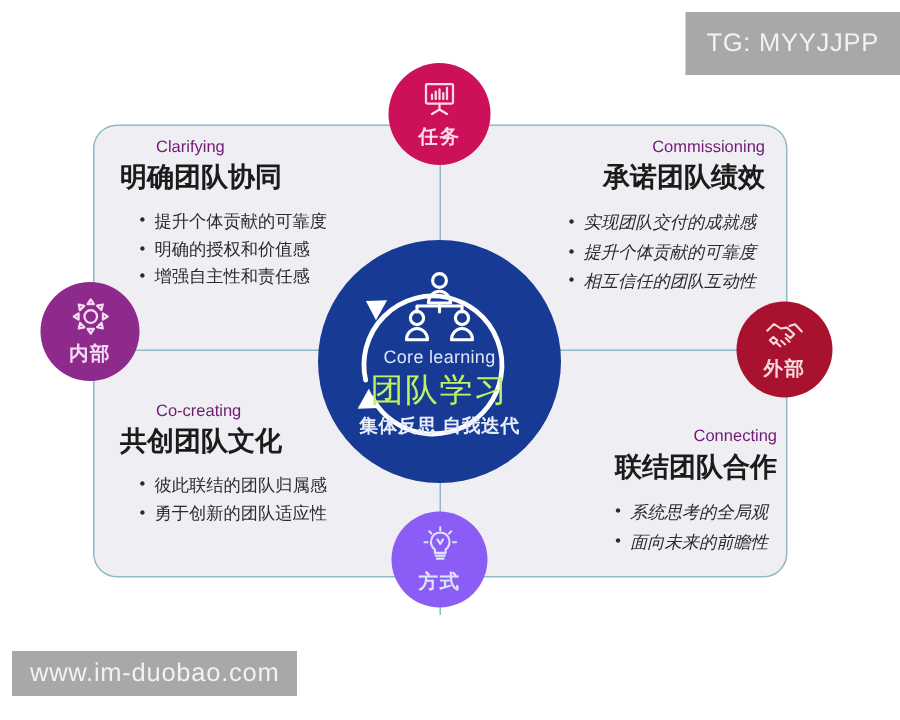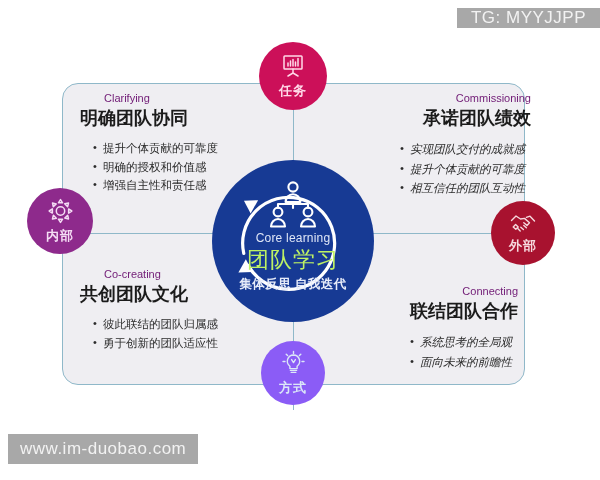--- a/index.html
+++ b/index.html
@@ -30,21 +30,21 @@
     font-family: "Liberation Sans", "DejaVu Sans", sans-serif;
     letter-spacing: 0.5px;
     display: flex;
     align-items: center;
     justify-content: center;
     white-space: nowrap;
   }
   #wm-top {
     right: 0;
     top: 8px;
-    height: 20px;
+    height: 42px;
     padding: 0 14px;
     font-size: 17px;
   }
   #wm-bottom {
     left: 8px;
     bottom: 16px;
     height: 30px;
     padding: 0 12px;
     font-size: 17px;
   }
@@ -131,21 +131,21 @@
     color: #2b2b2b;
     font-size: 11px;
   }
 
   
   #quad-tl { left: 80px; top: 92px; width: 200px; text-align: left; }
   #quad-bl { left: 80px; top: 268px; width: 200px; text-align: left; }
   #quad-tl .q-list, #quad-bl .q-list { padding-left: 13px; }
 
   
-  #quad-tr { left: 321px; top: 92px; width: 210px; text-align: right; }
+  #quad-tr { left: 300px; top: 92px; width: 210px; text-align: right; }
   #quad-br { left: 308px; top: 285px; width: 210px; text-align: right; }
   #quad-tr .q-list, #quad-br .q-list { padding-right: 6px; }
   #quad-tr .q-list li, #quad-br .q-list li {
     text-align: left;
     display: inline-block;
     padding-left: 10px;
   }
   #quad-tr .q-list li, #quad-br .q-list li { width: auto; }
   .ritem-wrap { display: block; text-align: right; font-style: italic; }
 

